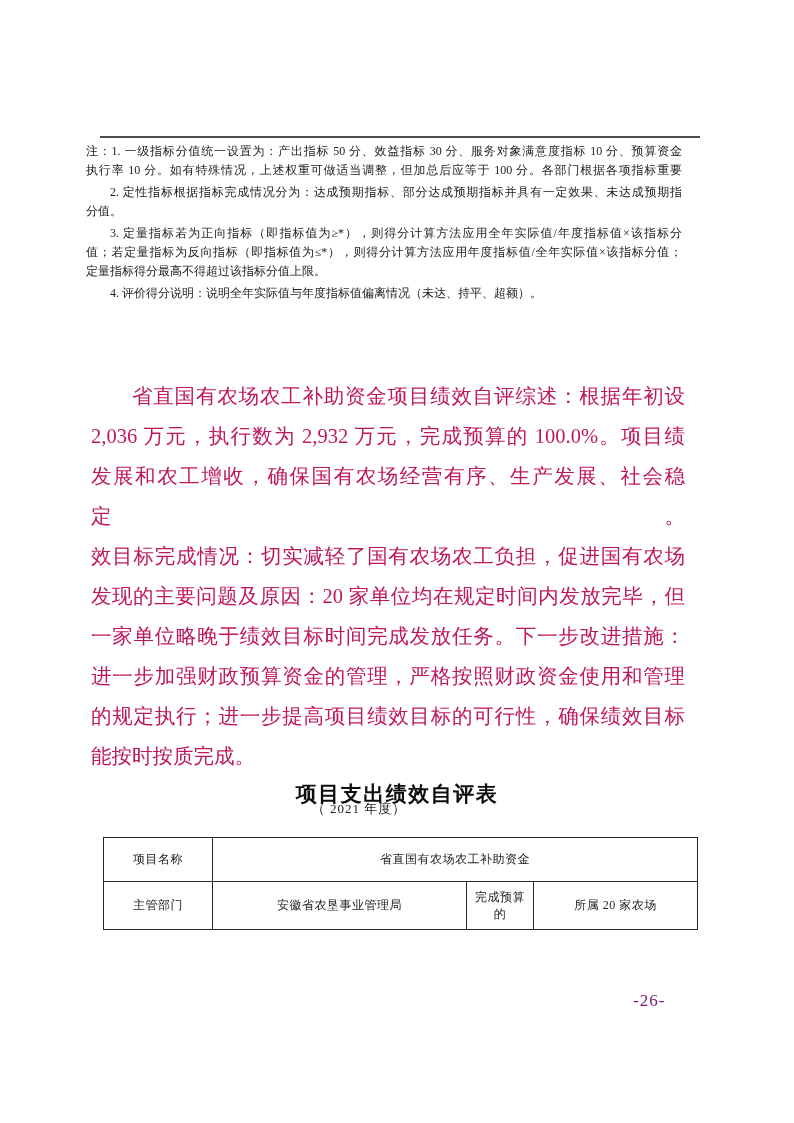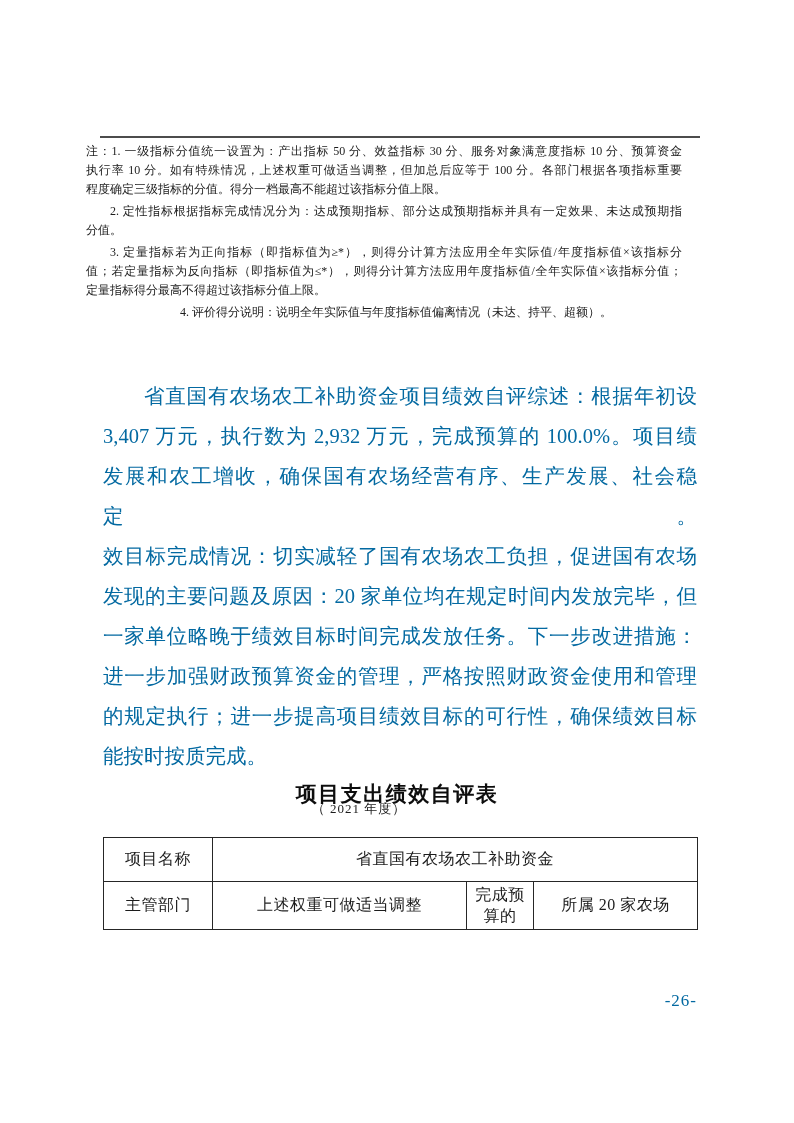--- a/index.html
+++ b/index.html
@@ -15,83 +15,82 @@
     position:absolute;left:100px;top:136px;width:600px;height:2px;
     background:#4c4c4c;
   }
   
   .notes{
     position:absolute;left:86px;top:142px;width:596px;
     font-size:12px;line-height:19px;color:#1c1c1c;
   }
   .note-line{width:100%;}
   .just{text-align:justify;text-align-last:justify;}
-  .indent{text-indent:2em;text-align:center;}
+  .indent{text-indent:2em;}
   .para-gap{margin-top:3px;}
   
   .summary{
-    position:absolute;left:103px;top:376px;width:594px;
-    font-size:20.5px;line-height:40px;color:#0369a1;
+    position:absolute;left:91px;top:376px;width:594px;
+    font-size:20.5px;line-height:40px;color:#be185d;
   }
   
   .tbl-title{
     position:absolute;left:0;top:764px;width:794px;
     text-align:center;
     font-family:"Liberation Sans","DejaVu Sans",sans-serif;
     font-weight:bold;font-size:21px;letter-spacing:1.5px;color:#0d0d0d;margin-top:16px;
   }
   .tbl-sub{
     position:absolute;left:0;top:800px;width:718px;
     text-align:center;font-size:13px;letter-spacing:1px;color:#1c1c1c;
   }
   
   table.eval{
     position:absolute;left:103px;top:837px;width:594px;
     border-collapse:collapse;table-layout:fixed;
-    font-size:16px;color:#1c1c1c;
+    font-size:12px;color:#1c1c1c;
   }
   table.eval td{
     border:1.5px solid #262626;
     text-align:center;vertical-align:middle;
     white-space:pre-line;
     padding:2px 3px;
     letter-spacing:0.5px;
   }
   tr.r1{height:44px;}
   tr.r2{height:48px;}
   tr.r3{height:48px;}
   
   .page-num{
     position:absolute;left:633px;top:991px;width:64px;
-    text-align:right;font-size:17px;letter-spacing:1px;color:#0369a1;
+    text-align:left;font-size:17px;letter-spacing:1px;color:#701a75;
     font-family:"Liberation Serif","DejaVu Serif",serif;
   }
 </style>
 </head>
 <body>
 
 <div class="page">
 
   <div class="top-rule"></div>
 
   <div class="notes">
     <div class="note-line just">注：1. 一级指标分值统一设置为：产出指标 50 分、效益指标 30 分、服务对象满意度指标 10 分、预算资金</div>
     <div class="note-line just">执行率 10 分。如有特殊情况，上述权重可做适当调整，但加总后应等于 100 分。各部门根据各项指标重要</div>
-    <div class="note-line">程度确定三级指标的分值。得分一档最高不能超过该指标分值上限。</div>
     <div class="note-line just indent para-gap">2. 定性指标根据指标完成情况分为：达成预期指标、部分达成预期指标并具有一定效果、未达成预期指</div>
     <div class="note-line">分值。</div>
     <div class="note-line just indent para-gap">3. 定量指标若为正向指标（即指标值为≥*），则得分计算方法应用全年实际值/年度指标值×该指标分</div>
     <div class="note-line just">值；若定量指标为反向指标（即指标值为≤*），则得分计算方法应用年度指标值/全年实际值×该指标分值；</div>
     <div class="note-line">定量指标得分最高不得超过该指标分值上限。</div>
     <div class="note-line indent para-gap">4. 评价得分说明：说明全年实际值与年度指标值偏离情况（未达、持平、超额）。</div>
   </div>
 
   <div class="summary">
     <div class="just indent">省直国有农场农工补助资金项目绩效自评综述：根据年初设</div>
-    <div class="just">3,407 万元，执行数为 2,932 万元，完成预算的 100.0%。项目绩</div>
+    <div class="just">2,036 万元，执行数为 2,932 万元，完成预算的 100.0%。项目绩</div>
     <div class="just">发展和农工增收，确保国有农场经营有序、生产发展、社会稳定。</div>
     <div class="just">效目标完成情况：切实减轻了国有农场农工负担，促进国有农场</div>
     <div class="just">发现的主要问题及原因：20 家单位均在规定时间内发放完毕，但</div>
     <div class="just">一家单位略晚于绩效目标时间完成发放任务。下一步改进措施：</div>
     <div class="just">进一步加强财政预算资金的管理，严格按照财政资金使用和管理</div>
     <div class="just">的规定执行；进一步提高项目绩效目标的可行性，确保绩效目标</div>
     <div>能按时按质完成。</div>
   </div>
 
   <div class="tbl-title">项目支出绩效自评表</div>
@@ -108,21 +107,21 @@
       <col style="width:49px">
       <col style="width:63px">
     </colgroup>
     <tbody>
       <tr class="r1">
         <td>项目名称</td>
         <td colspan="7">省直国有农场农工补助资金</td>
       </tr>
       <tr class="r2">
         <td>主管部门</td>
-        <td colspan="3">上述权重可做适当调整</td>
+        <td colspan="3">安徽省农垦事业管理局</td>
         <td>完成预算的</td>
         <td colspan="3">所属 20 家农场</td>
       </tr>
     </tbody>
   </table>
 
   <div class="page-num">-26-</div>
 
 </div>
 

